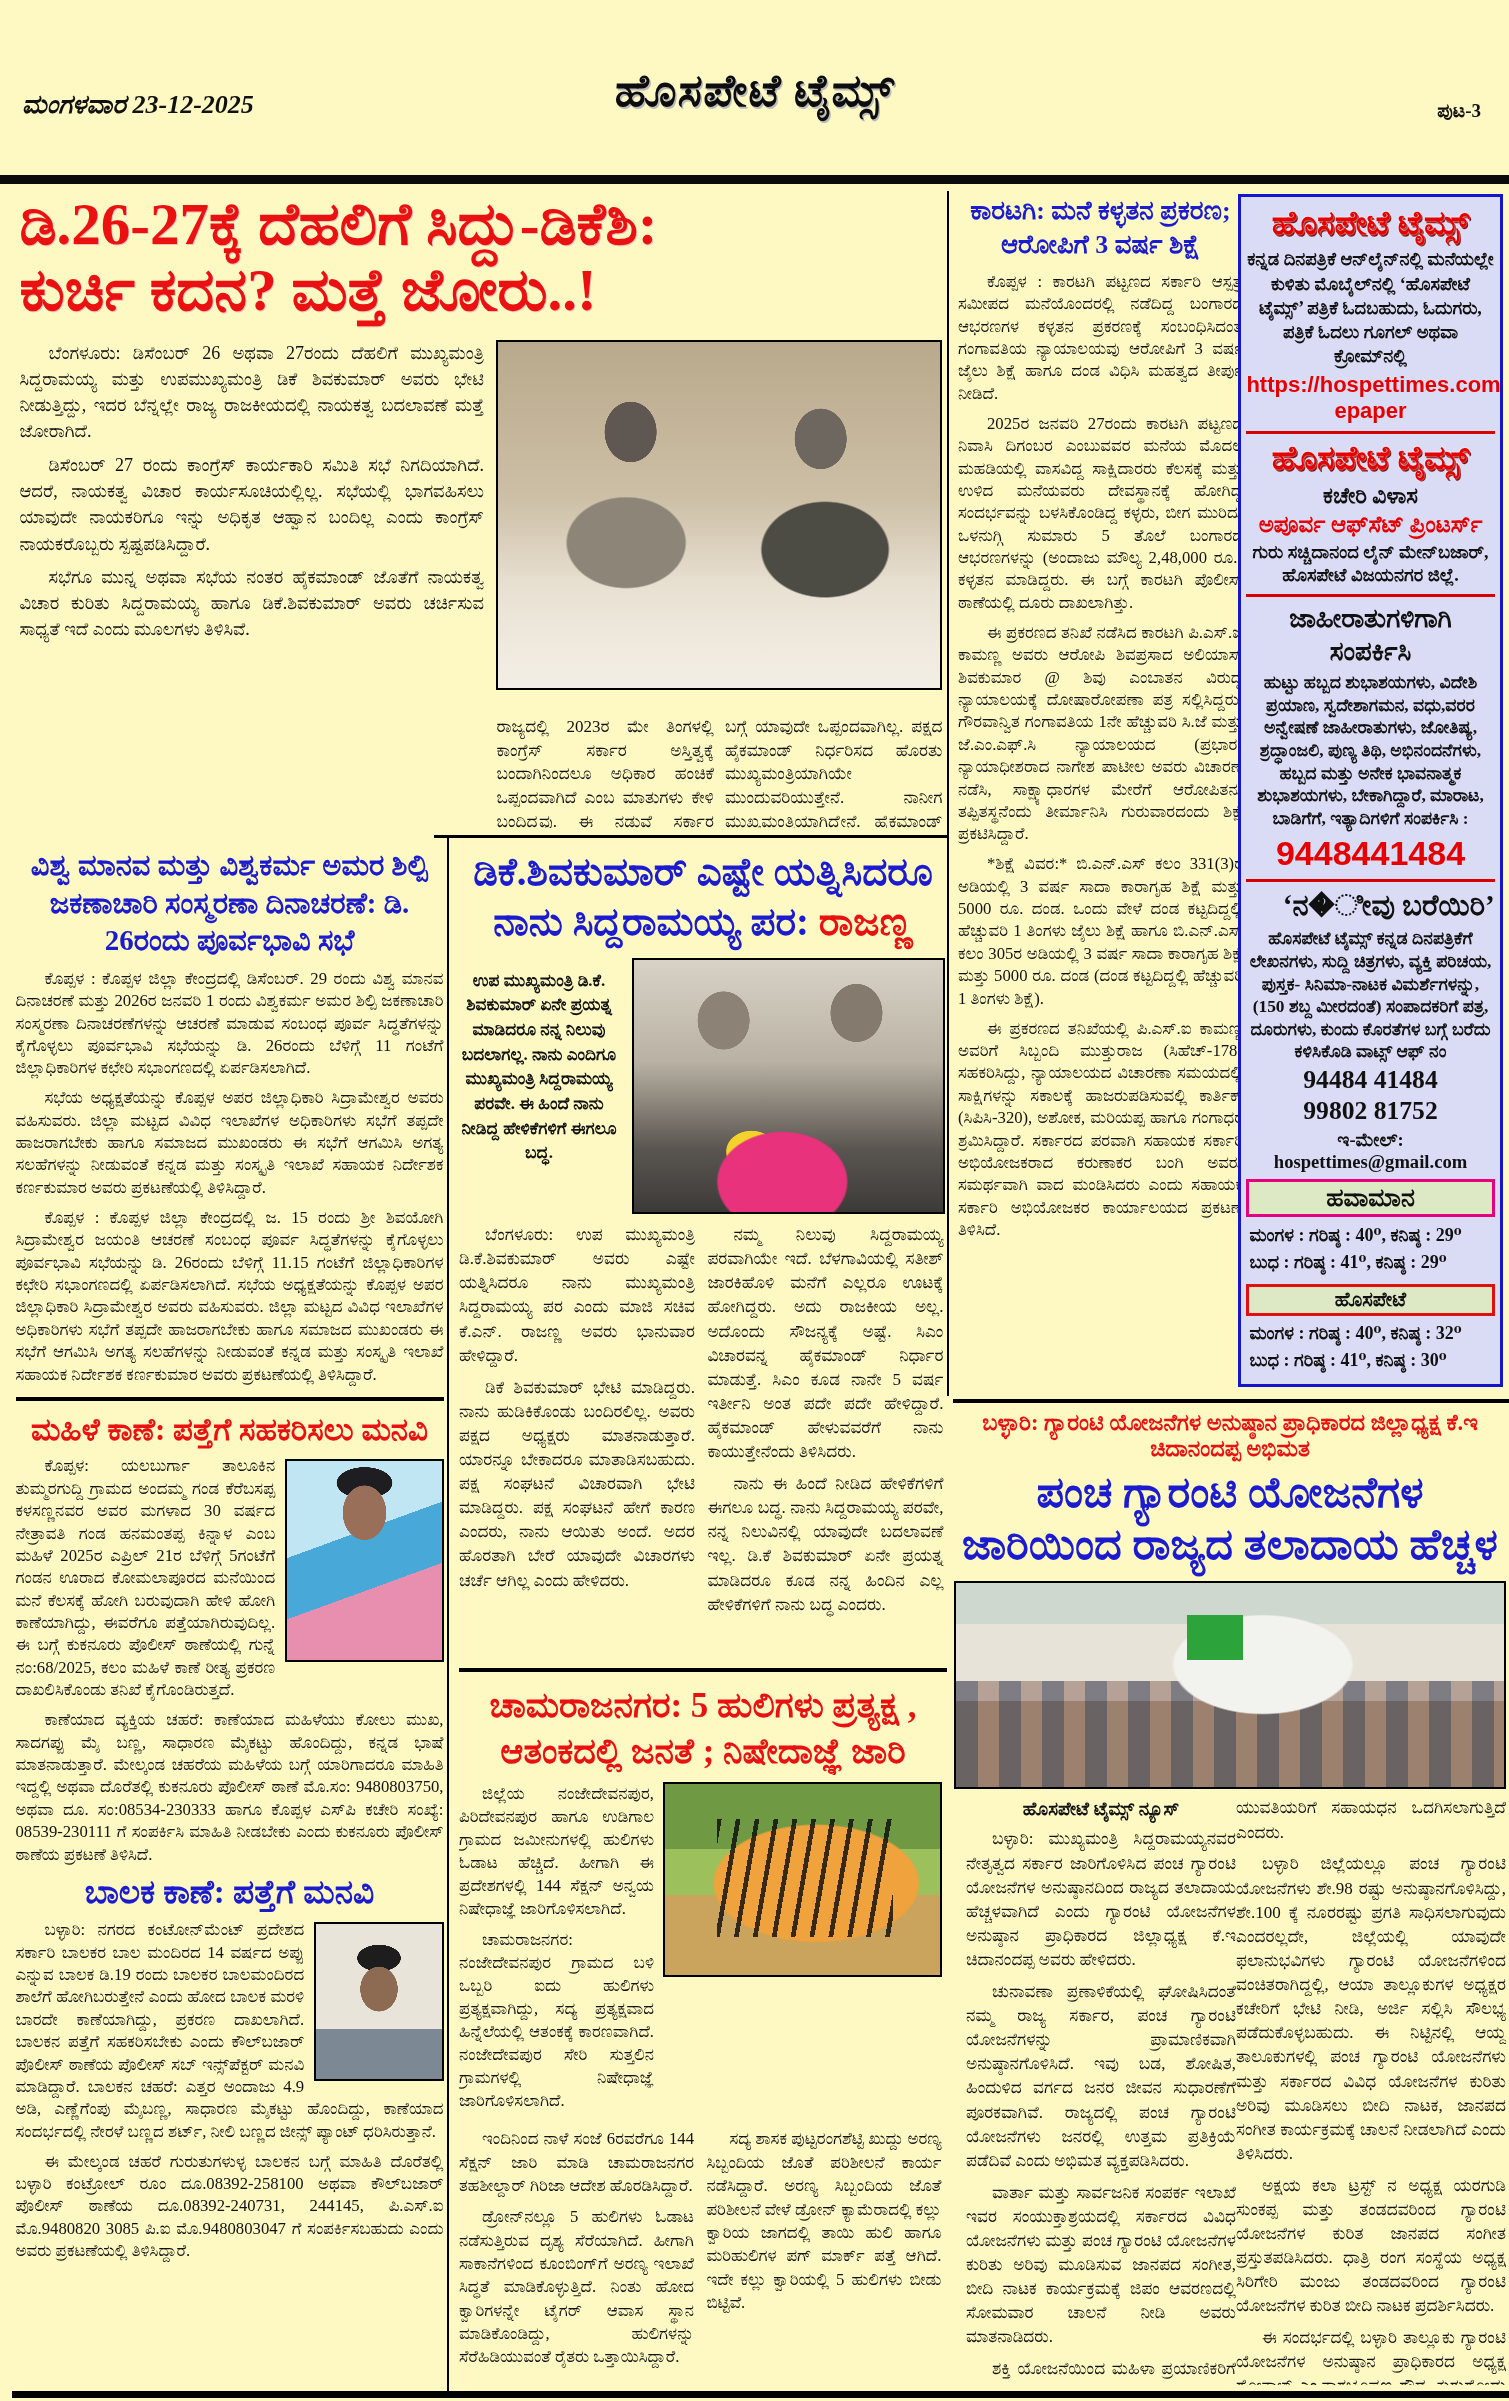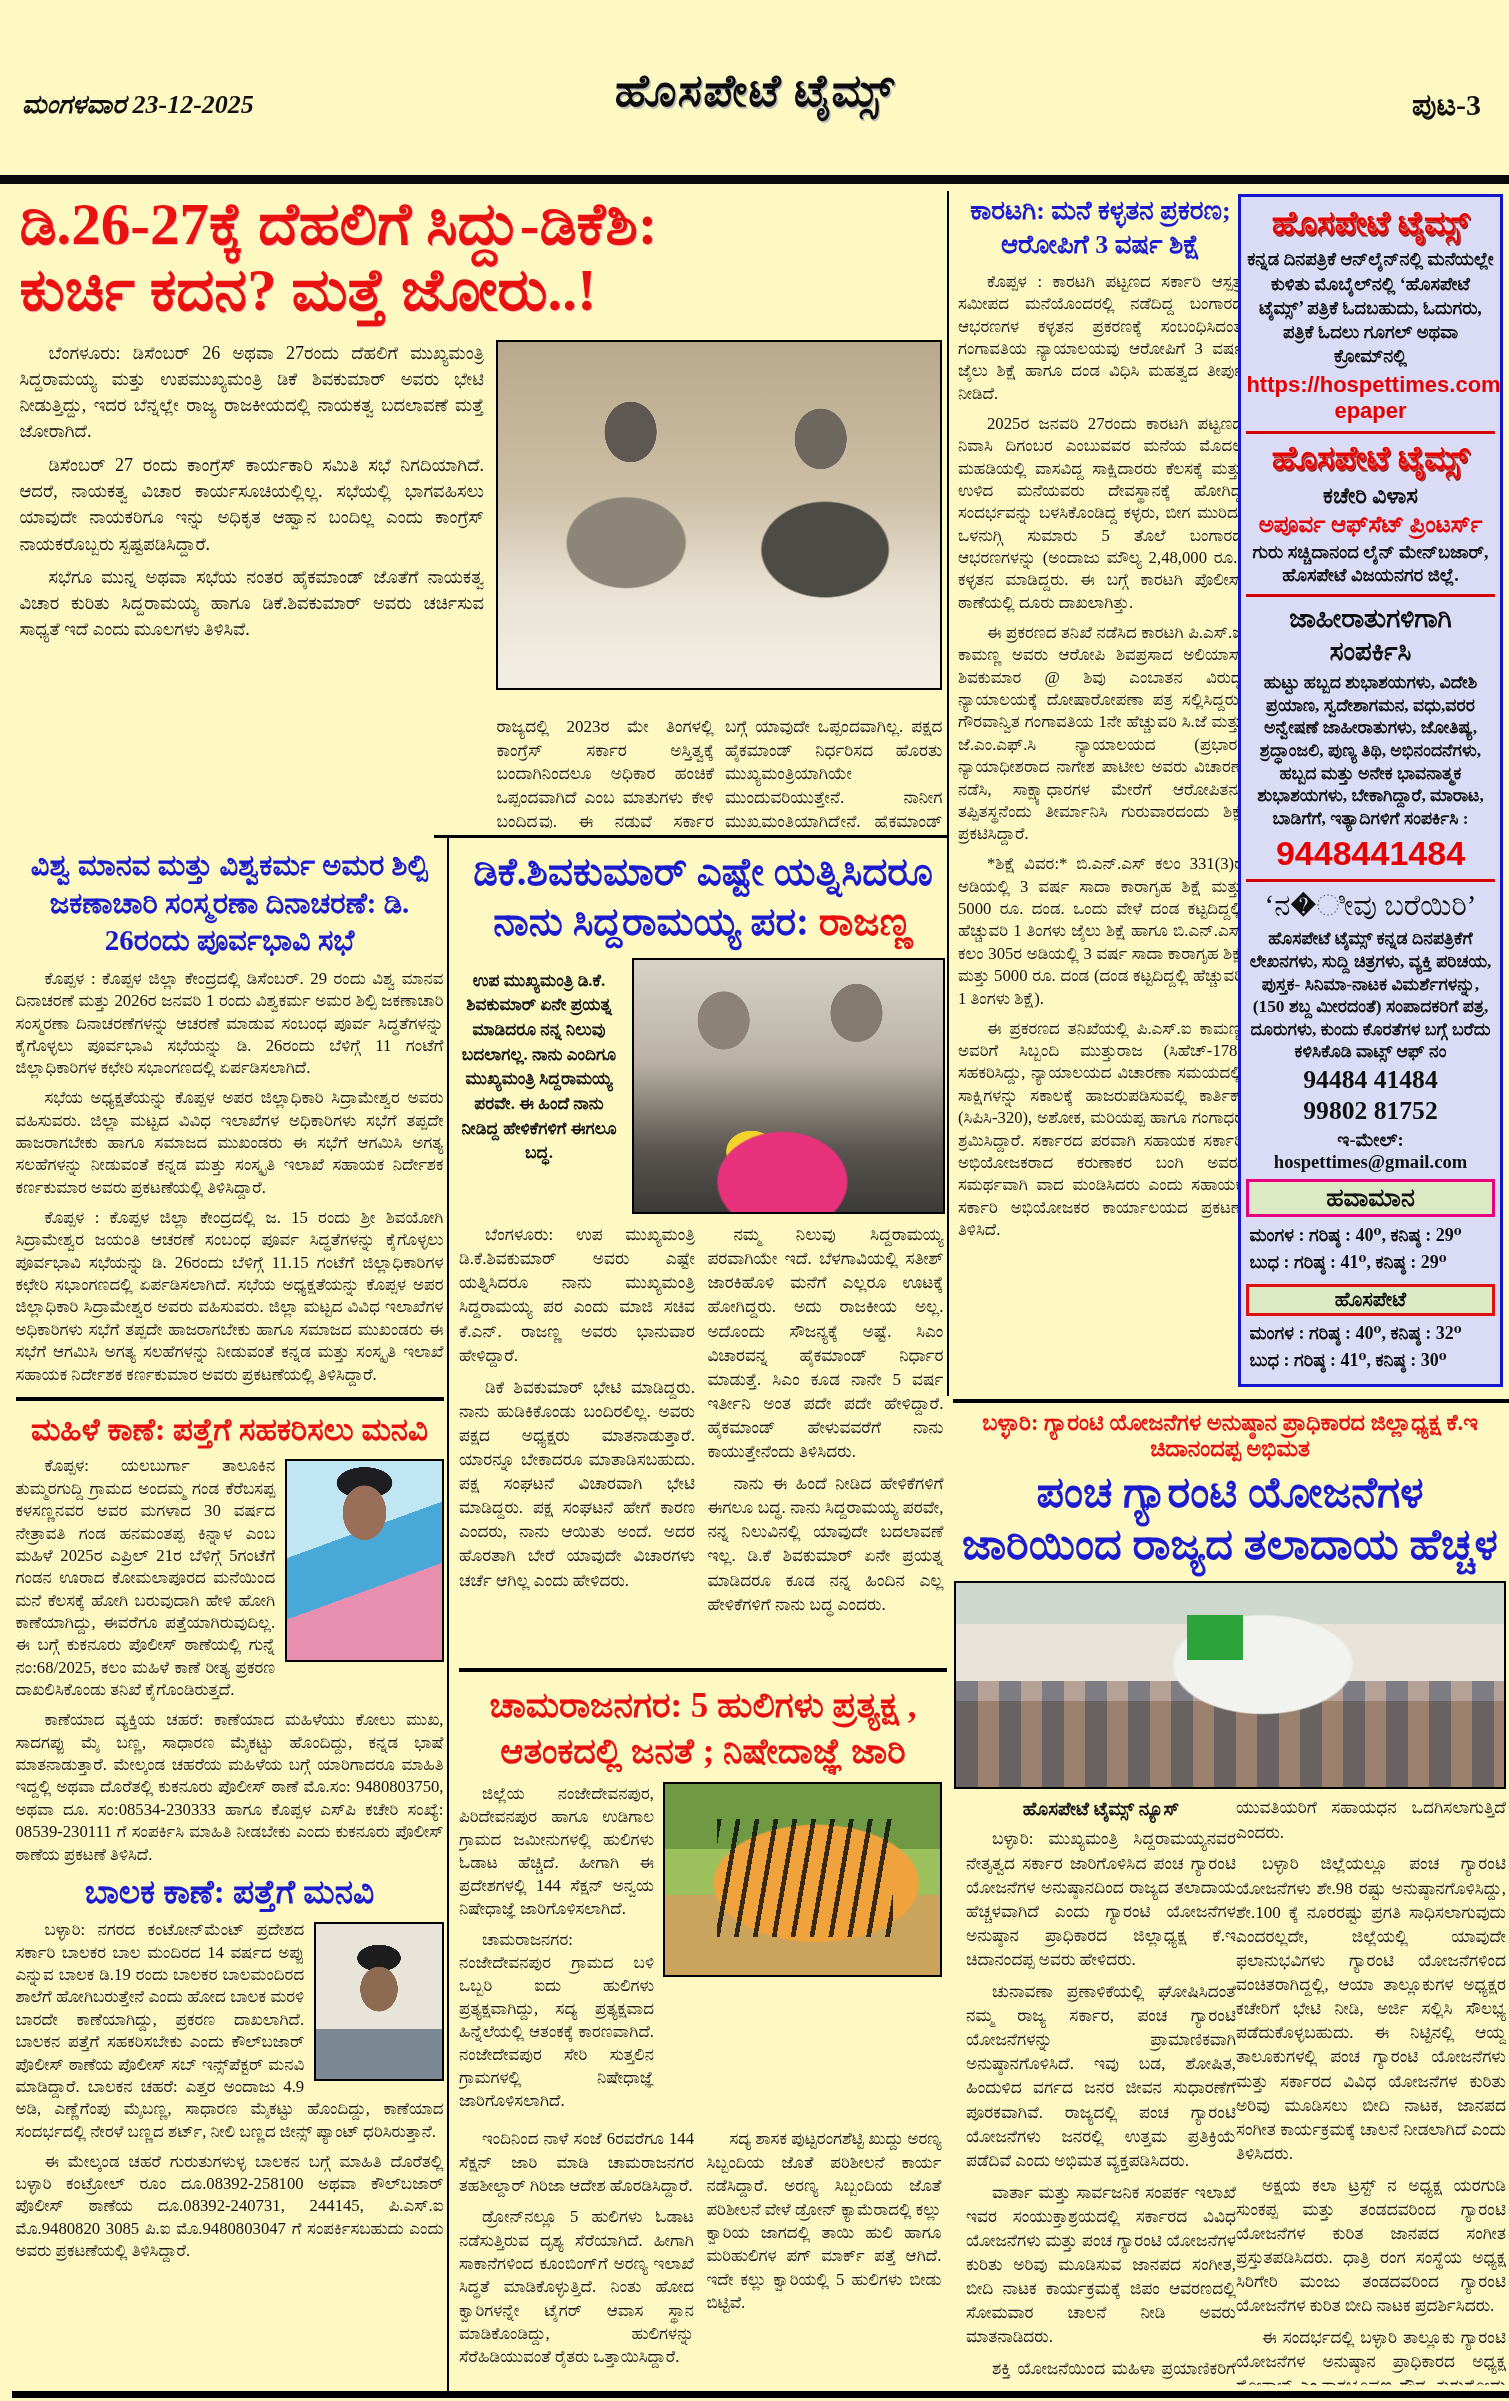--- a/index.html
+++ b/index.html
@@ -3,21 +3,21 @@
 <meta charset="utf-8">
 <style>
   html,body{margin:0;padding:0;}
   .page{position:relative;width:1510px;height:2401px;background:#fef9c3;overflow:hidden;
         font-family:"Liberation Serif","DejaVu Serif",serif;color:#111;}
   
   .hdr-date{position:absolute;left:22px;top:90px;font-size:26px;font-weight:bold;font-style:italic;}
   .masthead{position:absolute;left:50%;top:65px;transform:translateX(-50%) skewX(-4deg);
             font-size:45px;font-weight:900;letter-spacing:1.5px;color:#0d0d0d;
             text-shadow:1.5px 1.5px 0 #bbb;}
-  .hdr-page{position:absolute;right:29px;top:88px;font-size:30px;font-weight:bold;}
+  .hdr-page{position:absolute;right:29px;top:100px;font-size:19px;font-weight:bold;}
   .rule-top{position:absolute;left:0;top:175px;width:1510px;height:9.3px;background:#0b0b0b;}
   .vline{position:absolute;background:#000;}
   .hline{position:absolute;background:#000;}
   
   .h-red{color:#ea1111;font-weight:900;}
   .h-blue{color:#1b1bd0;font-weight:800;}
   .body-t{font-size:18px;line-height:1.45;text-align:justify;}
   .body-t p{margin:0 0 7.7px 0;text-indent:29px;}
   .sm{font-size:16.7px;line-height:1.34;}
   .photo{border:2.3px solid #000;box-sizing:border-box;}
@@ -46,21 +46,21 @@
   .ad-logo{font-size:33px;font-weight:900;color:#e60000;text-shadow:0 0 2.3px #fff,1.5px 1.5px 0 #7e0000;margin:1.5px 0 4.6px;}
   .ad-promo{font-size:18px;font-weight:bold;line-height:1.35;}
   .ad-url{font-size:22px;font-weight:900;color:#e60000;font-family:"Liberation Sans",sans-serif;line-height:1.2;margin:3.1px 0;}
   .ad-hr{height:3.1px;background:#d40000;margin:6.2px 0;}
   .ad-b28{font-size:22px;font-weight:900;margin:3.1px 0;}
   .ad-red30{font-size:23px;font-weight:900;color:#e60000;margin:3.1px 0;}
   .ad-addr{font-size:18px;font-weight:bold;line-height:1.3;}
   .ad-big{font-size:26px;font-weight:900;line-height:1.25;margin:3.1px 0;}
   .ad-serv{font-size:17.4px;font-weight:bold;line-height:1.3;}
   .ad-phone{font-size:34px;font-weight:900;color:#e60000;font-family:Liberation Sans, sans-serif;margin:4.6px 0;}
-  .ad-write{font-size:29px;font-weight:400;margin:4.6px 0;}
+  .ad-write{font-size:29px;font-weight:700;margin:4.6px 0;text-align:right;}
   .ad-wtxt{font-size:17.4px;font-weight:bold;line-height:1.3;}
   .ad-wa{font-size:25.6px;font-weight:900;margin:1.5px 0;}
   .ad-email{font-size:18.6px;font-weight:bold;margin:3.1px 0;}
   .wbox{border:3.1px solid #e6007e;background:#dde8c4;font-size:25px;font-weight:900;margin:6.2px 0 4.6px;padding:1.5px 0;}
   .wbox2{border:3.1px solid #e01010;background:#dde8c4;font-size:20px;font-weight:900;margin:7.7px 0 4.6px;padding:1.5px 0;}
   .wrow{font-size:18px;font-weight:bold;text-align:left;padding-left:3.1px;line-height:1.5;}
   
   .leftcol{position:absolute;left:15.5px;top:847px;width:428px;height:1543px;overflow:hidden;}
   .jak-hl{font-size:29px;line-height:1.3;text-align:center;margin-bottom:7.7px;}
   .red-sub{font-size:33px;font-weight:900;color:#ea1111;text-align:center;margin:6.2px 0;}

